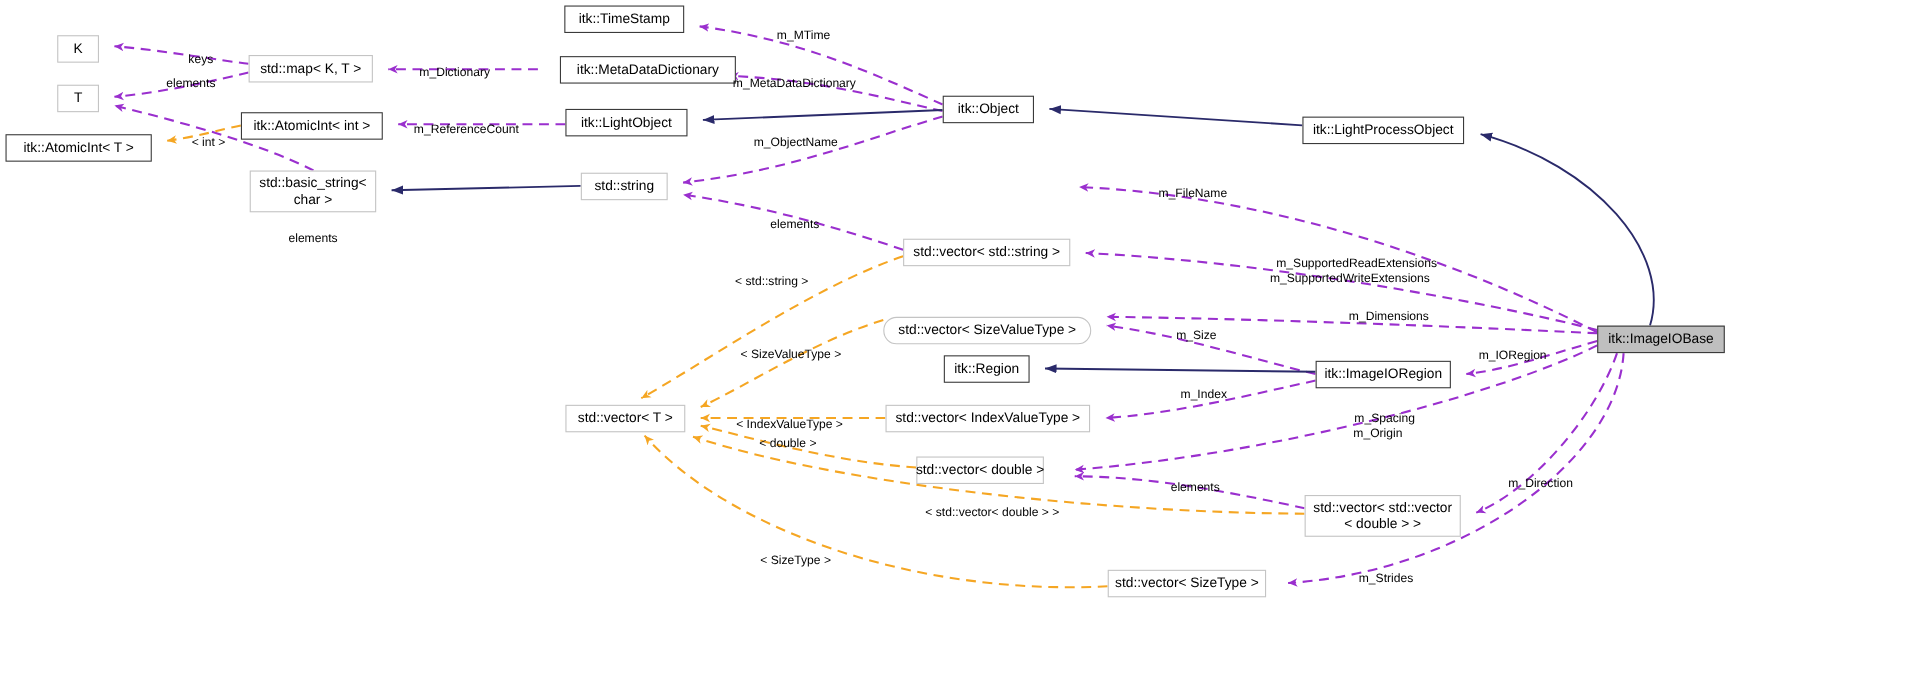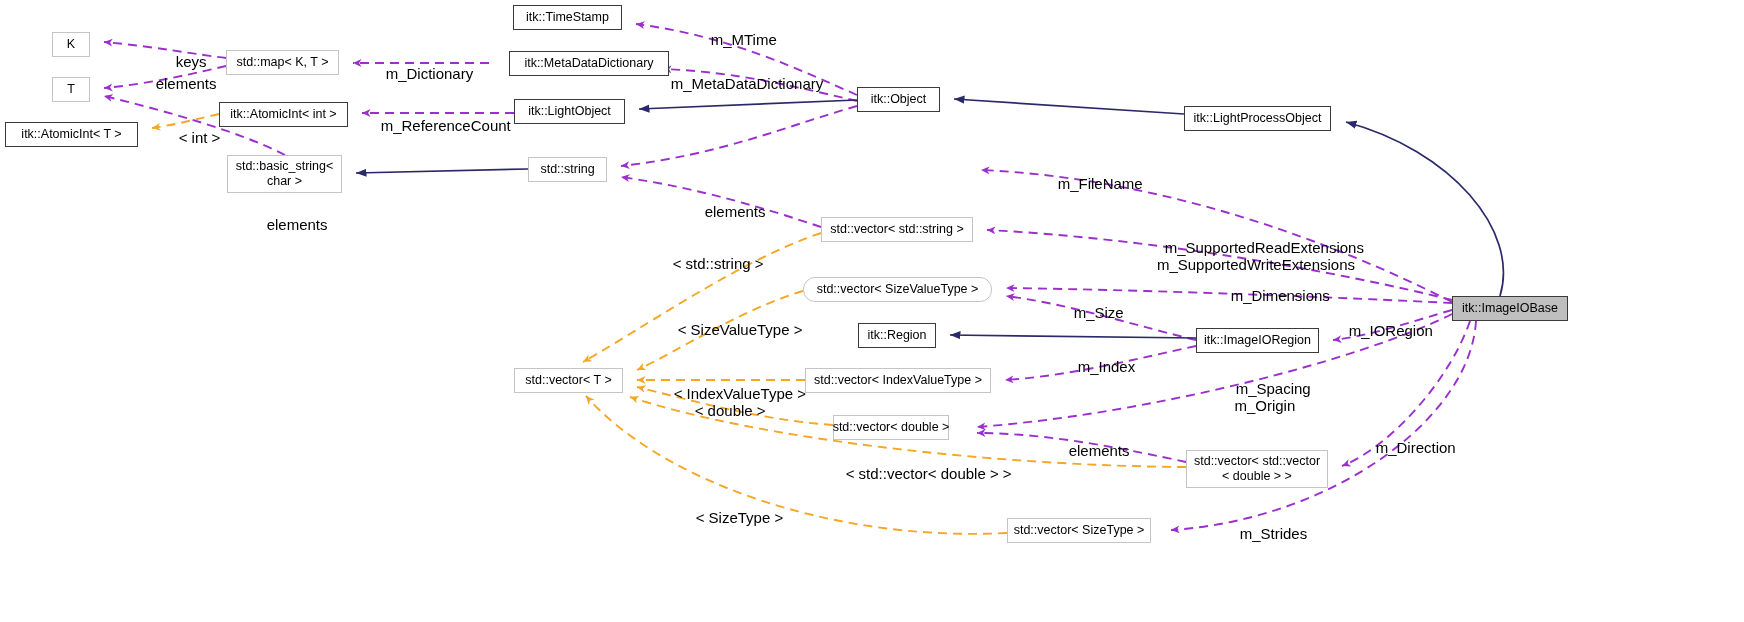--- a/index.html
+++ b/index.html
@@ -42,21 +42,21 @@
     border: 1.6px solid #3a3a3a;
     text-align: right;
   }
   .node.focus {
     border: 1.6px solid #3a3a3a;
     background: #bfbfbf;
   }
   .edge-label {
     position: absolute;
     color: #000000;
-    font-size: 15px;
+    font-size: 11px;
     line-height: 1.18;
     white-space: pre;
     text-align: center;
     background: transparent;
   }
 </style>
 </head>
 <body>
 
 <div id="diagram">
@@ -161,21 +161,21 @@
   </div>
 
   <div class="node solid" style="left:1184px; top:106px; width:147px; height:25px;">
     <span>itk::LightProcessObject</span>
   </div>
 
   <div class="node plain" style="left:821px; top:217px; width:152px; height:25px;">
     <span>std::vector&lt; std::string &gt;</span>
   </div>
 
-  <div class="node plain" style="left:803px; top:277px; width:189px; height:25px;border-radius:12px;">
+  <div class="node plain" style="left:803px; top:288px; width:189px; height:25px;border-radius:12px;">
     <span>std::vector&lt; SizeValueType &gt;</span>
   </div>
 
   <div class="node solid" style="left:858px; top:323px; width:78px; height:25px;">
     <span>itk::Region</span>
   </div>
 
   <div class="node solid" style="left:1196px; top:328px; width:123px; height:25px;">
     <span>itk::ImageIORegion</span>
   </div>
@@ -226,20 +226,23 @@
   </div>
 
   <div class="edge-label" style="left:694px; top:13px;">
     <span>m_MTime</span>
   </div>
 
   <div class="edge-label" style="left:654px; top:57px;">
     <span>m_MetaDataDictionary</span>
   </div>
 
+  <div class="edge-label" style="left:673px; top:111px;">
+    <span>m_ObjectName</span>
+  </div>
 
   <div class="edge-label" style="left:250px; top:198px;">
     <span>elements</span>
   </div>
 
   <div class="edge-label" style="left:1041px; top:157px;">
     <span>m_FileName</span>
   </div>
 
   <div class="edge-label" style="left:688px; top:185px;">

